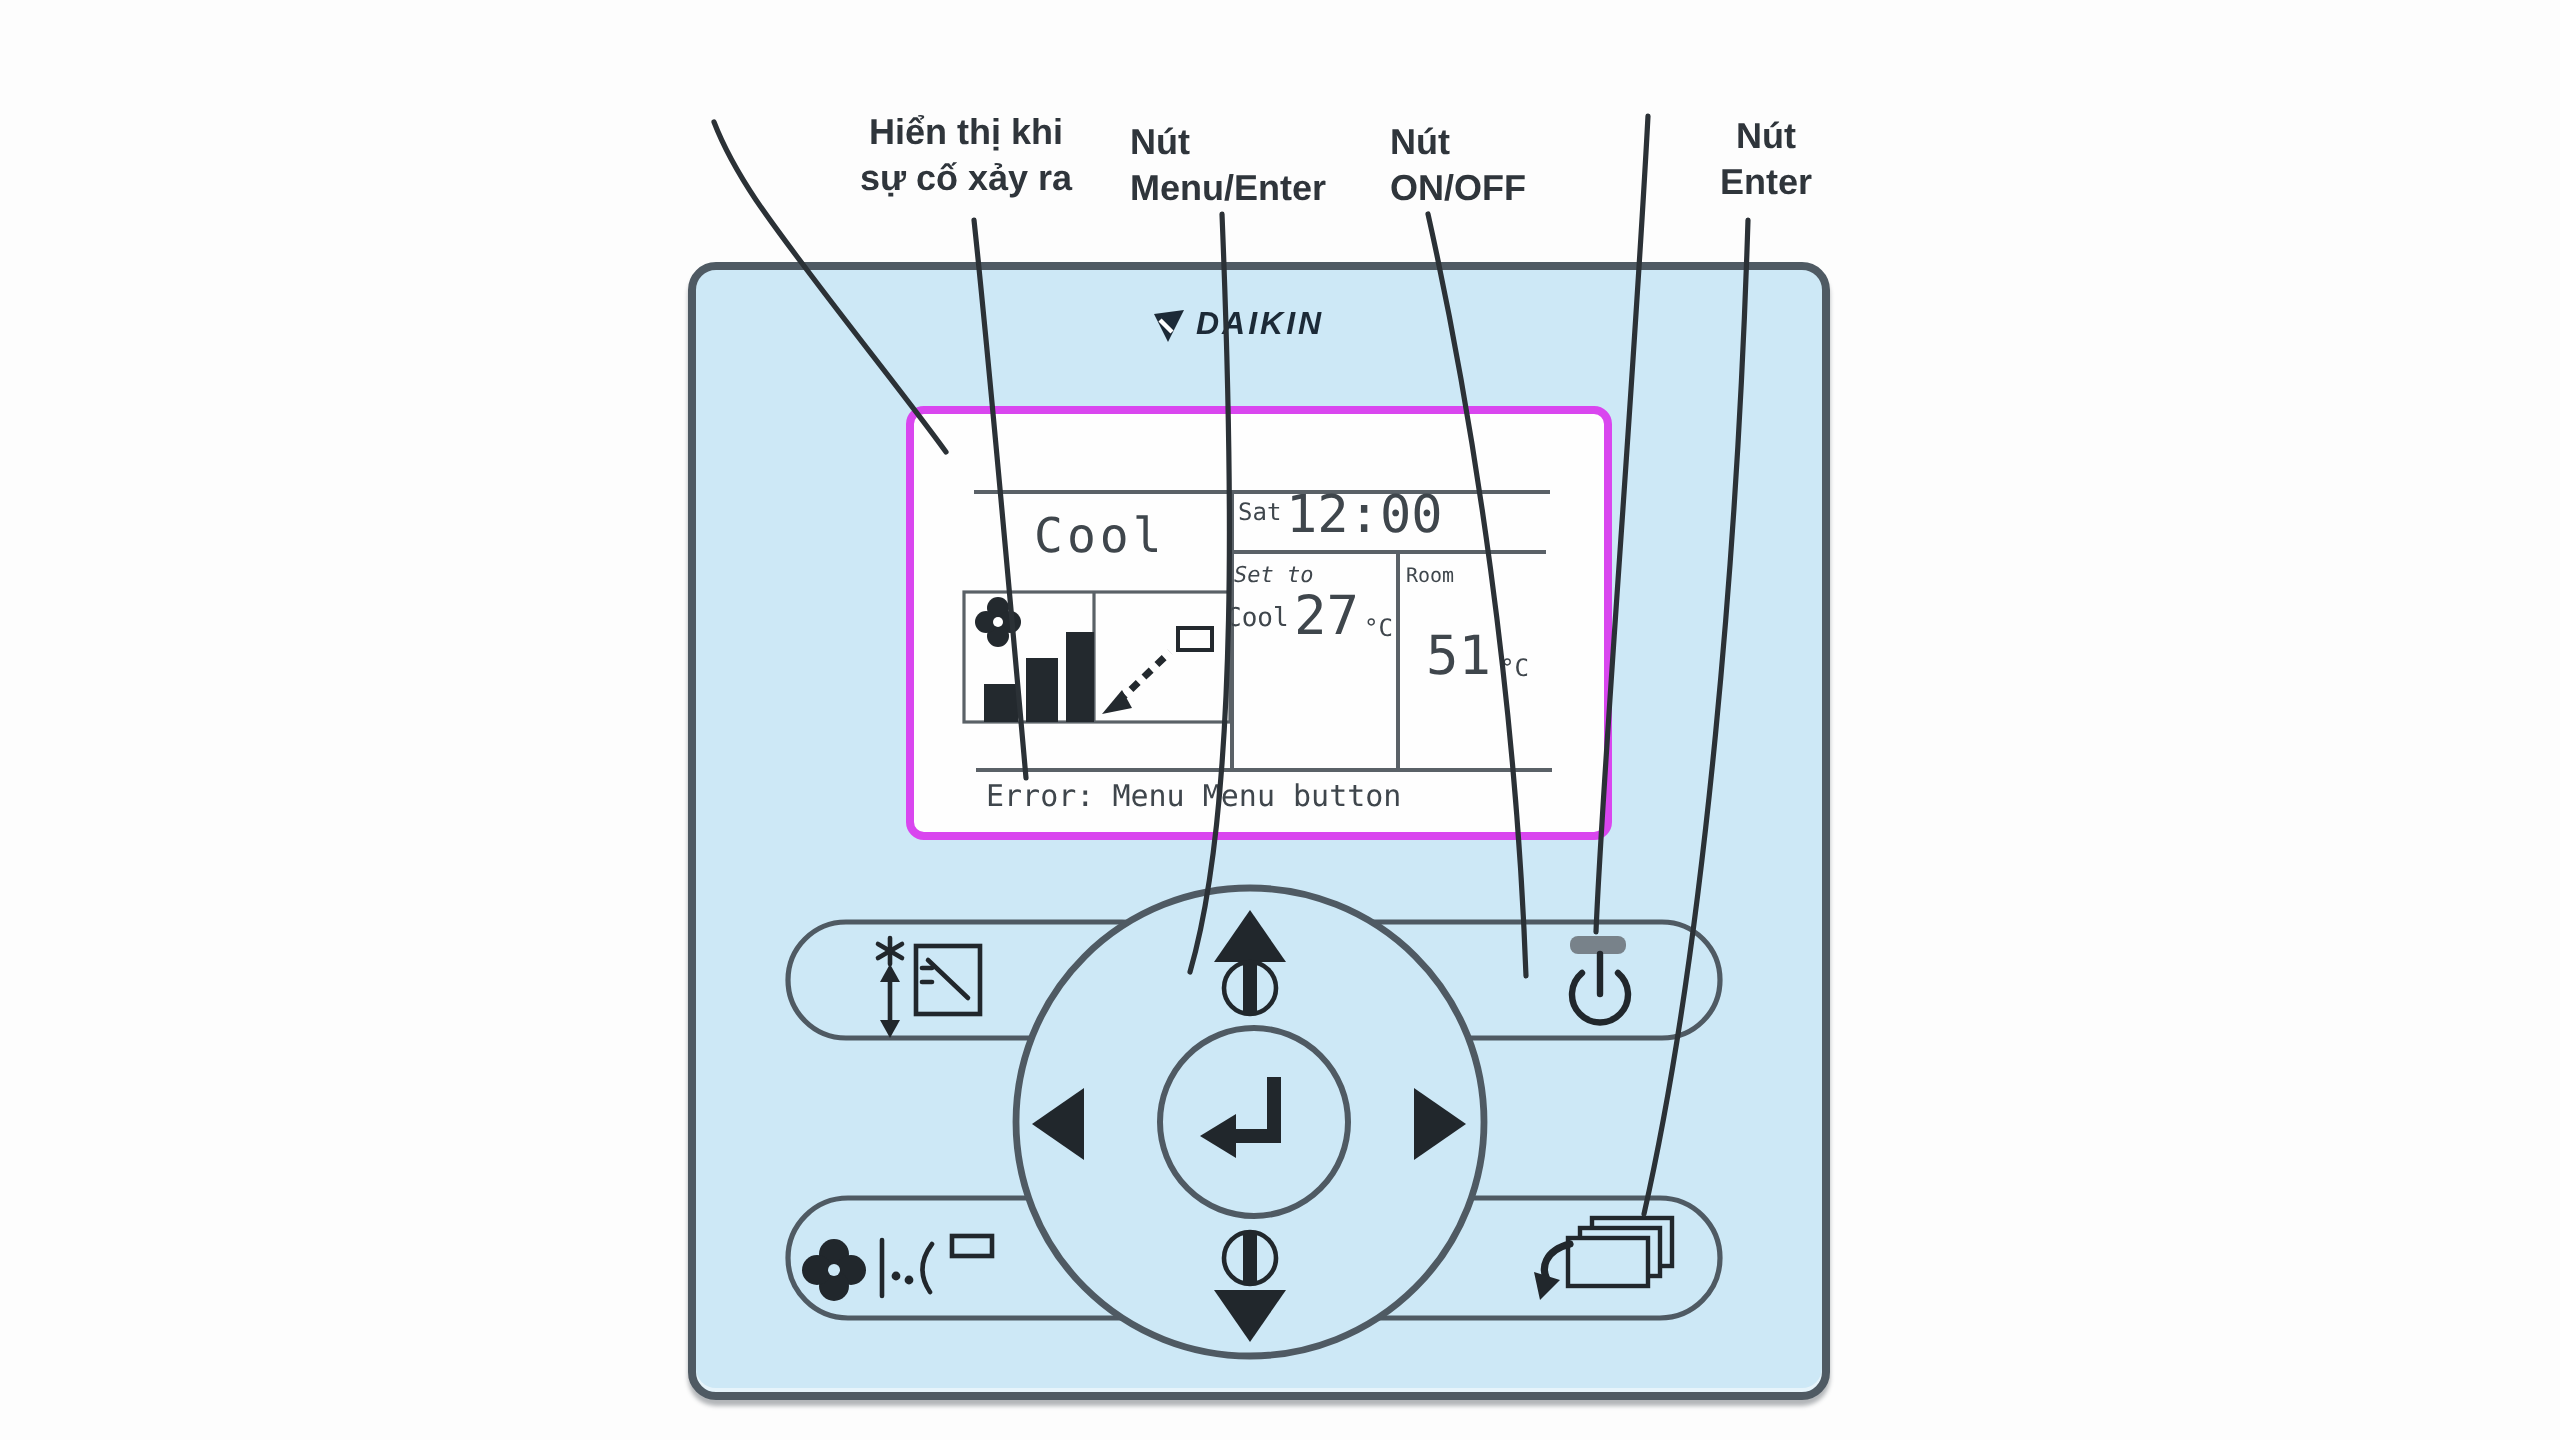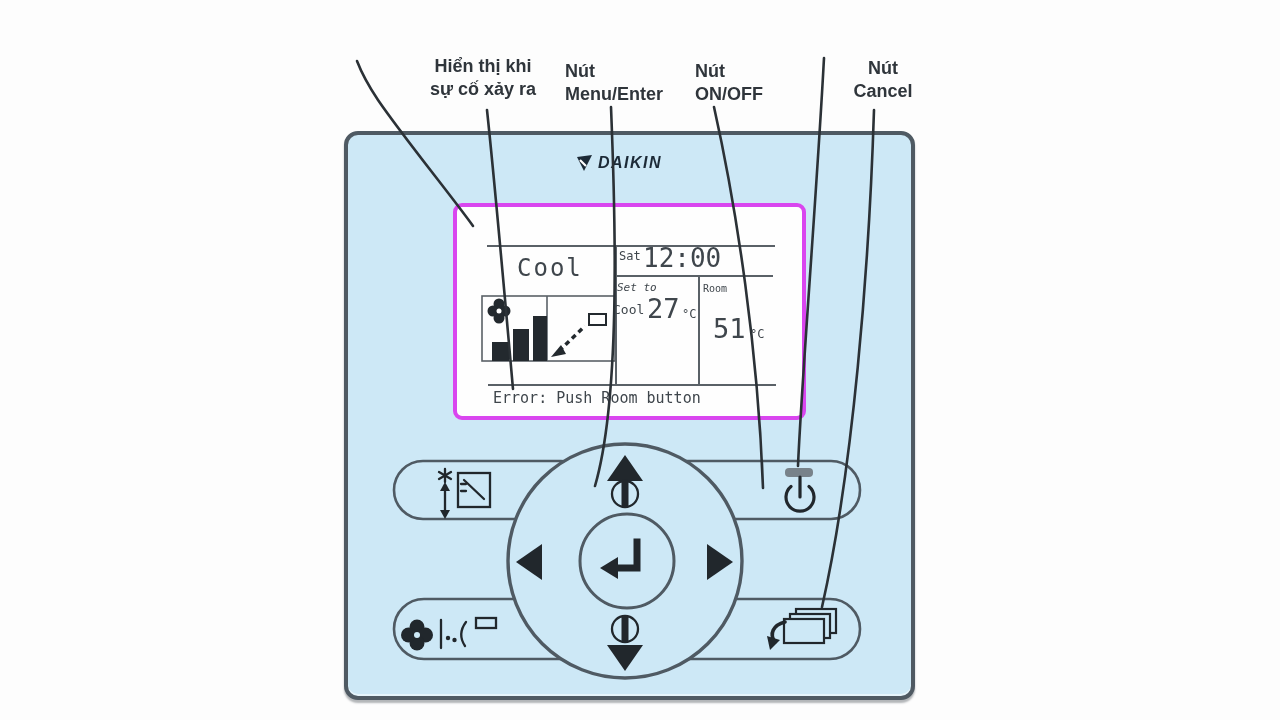--- a/index.html
+++ b/index.html
@@ -167,21 +167,21 @@
         <rect class="lcd-ink-f" x="52" y="22" width="14" height="45"></rect>
       </g>
       <g>
         <line class="lcd-ink-s" style="stroke-width:3.5;stroke-dasharray:5 4" x1="78" y1="57" x2="104" y2="32"></line>
         <polygon class="lcd-ink-f" points="70,63 80,51 85,60"></polygon>
         <rect class="lcd-ink-s" style="stroke-width:2" x="108" y="20" width="17" height="11"></rect>
       </g>
     </svg>
 
     <div class="rule" style="left:31px;top:177px;width:288px;"></div>
-    <div class="lcd-error">Error: Push Room button</div>
+    <div class="lcd-error">Error: Menu Menu button</div>
   </div>
 
   <svg class="abs" style="left:0;top:0;z-index:5;pointer-events:none;" width="1280" height="720" viewBox="0 0 1280 720">
     <path class="leader" d="M 357 61 C 362 74 370 88 378 100 C 404 138 450 194 473 226"></path>
     <path class="leader" d="M 487 110 C 495 185 506 310 513 389"></path>
     <path class="leader" d="M 611 107 C 616 230 620 400 595 486"></path>
     <path class="leader" d="M 714 107 C 737 210 758 350 763 488"></path>
     <path class="leader" d="M 824 58 C 817 190 801 390 798 466"></path>
     <path class="leader" d="M 874 110 C 869 270 853 470 822 607"></path>
   </svg>
@@ -193,16 +193,16 @@
   <div class="ann" style="left:565px;top:60px;">
     <span>Nút</span>
     <span>Menu/Enter</span>
   </div>
   <div class="ann" style="left:695px;top:60px;">
     <span>Nút</span>
     <span>ON/OFF</span>
   </div>
   <div class="ann center" style="left:846px;top:57px;width:74px;">
     <span>Nút</span>
-    <span>Cancel</span>
+    <span>Enter</span>
   </div>
 
 </div>
 
 </body></html>

